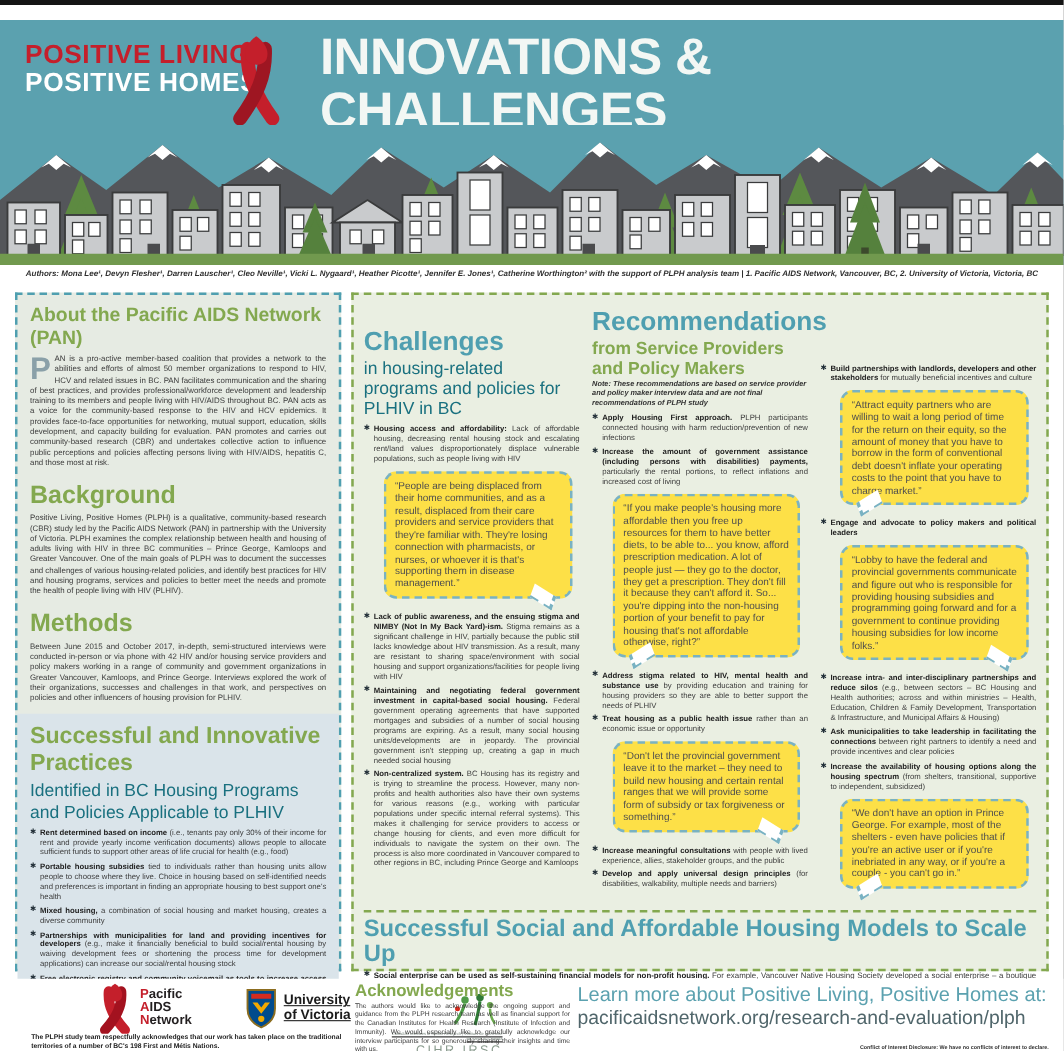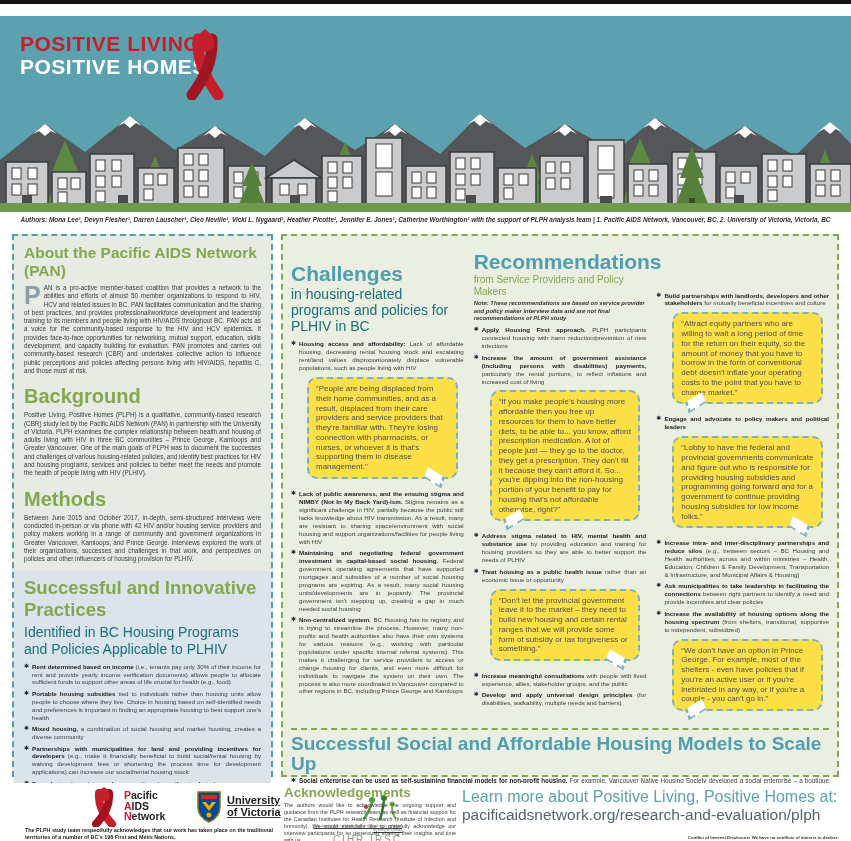--- a/index.html
+++ b/index.html
@@ -22,21 +22,21 @@
            font-size:6.4px;font-weight:bold;font-style:italic;color:#2e2e2e;}
   
   .left-panel{position:absolute;left:12px;top:230px;width:261px;height:543px;box-sizing:border-box;
               background:#e6ebe3;border:2px dashed #4f9fb0;padding:4px 10px 6px;}
   .right-panel{position:absolute;left:281px;top:230px;width:558px;height:543px;box-sizing:border-box;
                background:#eaefe2;border:2px dashed #83a84f;padding:2px 8px 4px;}
   .h-green-sm{font-size:15.5px;font-weight:600;color:#83a84f;margin:4px 0 4px;}
   .h-green-lg{font-size:20px;font-weight:600;color:#83a84f;margin:10px 0 3px;}
   .h-teal{font-size:21px;font-weight:600;color:#4f9fb0;margin:2px 0 0;line-height:1.05;}
   .sub-teal{font-size:14px;font-weight:normal;color:#19707f;line-height:1.15;margin:1px 0 6px;}
-  .sub-green{font-size:10px;font-weight:normal;color:#83a84f;line-height:1.15;margin:1px 0 3px;}
+  .sub-green{font-size:14px;font-weight:bold;color:#83a84f;line-height:1.15;margin:1px 0 3px;}
   .body-txt{font-size:6.3px;line-height:1.32;text-align:justify;margin:0 0 2px;}
   .dropcap::first-letter{float:left;font-size:25px;line-height:20px;padding:1px 3px 0 0;color:#8aa0a8;font-weight:bold;}
   .practices{background:#dae4ea;margin:8px -10px -6px;padding:4px 10px 8px;}
   .practices .h-green-lg{margin-top:2px;font-size:18.5px;}
   .bul{display:flex;gap:3px;margin:3.5px 0;}
   .bul .st{flex:0 0 auto;font-size:6px;color:#1d2a33;line-height:1.3;}
   .bul p{margin:0;font-size:6.2px;line-height:1.28;text-align:justify;}
   .bul b{color:#222;}
   .cols{display:flex;gap:10px;align-items:center;min-height:388px;}
   .col{flex:1 1 0;min-width:0;}
@@ -48,21 +48,21 @@
          border-right:2px dashed #79b2c2;border-bottom:2px dashed #79b2c2;
          bottom:-8px;right:14px;transform:skewX(32deg) rotate(45deg);}
   .quote.tail-l::after{content:"";position:absolute;width:13px;height:13px;background:#fff;
          border-left:2px dashed #79b2c2;border-bottom:2px dashed #79b2c2;
          bottom:-8px;left:14px;transform:skewX(-32deg) rotate(-45deg);}
   .scaleup{border-top:2px dashed #83a84f;margin-top:6px;padding-top:2px;}
   .scaleup .h-teal{font-size:19px;margin-bottom:3px;}
   .scaleup .bul p{font-size:6.3px;}
   
   .footer{position:absolute;left:0;top:779px;width:851px;height:62px;background:#fff;}
-  .pan-logo{position:absolute;left:88px;top:2px;display:flex;gap:4px;align-items:center;}
+  .pan-logo{position:absolute;left:76px;top:2px;display:flex;gap:4px;align-items:center;}
   .pan-words{font-size:10.5px;font-weight:bold;line-height:1.0;color:#231f20;}
   .pan-words div::first-letter{color:#c41f2b;}
   .uvic-logo{position:absolute;left:196px;top:8px;display:flex;gap:5px;align-items:center;text-decoration:underline;}
   .uvic-words{font-size:11px;font-weight:bold;line-height:1.05;color:#1b1b1b;}
   .cihr-logo{position:absolute;left:312px;top:12px;width:90px;text-align:right;text-decoration:underline;}
   .cihr-caption{font-size:3.2px;color:#7d8b80;line-height:1.2;}
   .cihr-label{font-size:10px;color:#8a9b8e;letter-spacing:2px;margin-top:1px;}
   .land-ack{position:absolute;left:25px;top:44px;width:255px;font-size:5.4px;font-weight:bold;color:#222;line-height:1.3;}
   .ack{position:absolute;left:284px;top:0;width:172px;}
   .ack-title{font-size:13.5px;font-weight:600;color:#83a84f;margin:2px 0 2px;}
@@ -80,20 +80,24 @@
   <div class="header">
     <div class="logo">
       <div class="l1">POSITIVE LIVING</div>
       <div class="l2">POSITIVE HOMES</div>
     </div>
     <svg class="ribbon" width="46" height="76" viewBox="0 0 46 76">
       <path d="M16 13 C15 35 23 51 36 69" stroke="#c41f2b" stroke-width="11" stroke-linecap="round" fill="none"></path>
       <path d="M30 13 C31 35 23 51 10 69" stroke="#9e1622" stroke-width="11" stroke-linecap="round" fill="none"></path>
       <path d="M23 3 C16 8 12 15 15 22 C18 27 28 27 31 22 C34 15 30 8 23 3 Z" fill="#c41f2b"></path>
     </svg>
+    <div class="titleblock">
+      <div class="title">INNOVATIONS &amp; CHALLENGES</div>
+      <div class="subtitle">In Housing Provision for People Living with HIV in BC</div>
+    </div>
   </div>
 
   <div class="cityscape">
     <svg width="851" height="112" viewBox="0 0 851 112">
       <defs>
         <rect id="w" width="9" height="11" fill="#fff" stroke="#3a3b3c" stroke-width="1"></rect>
         <rect id="W" width="16" height="24" fill="#fff" stroke="#3a3b3c" stroke-width="1"></rect>
       </defs>
       <rect width="851" height="112" fill="#5ba1af"></rect>
       <polygon fill="#54565a" points="0,60 45,24 85,52 130,16 175,50 215,26 265,56 305,18 355,50 395,24 440,54 480,14 525,48 565,24 615,52 655,18 705,50 745,26 795,56 830,22 851,44 851,112 0,112"></polygon>

